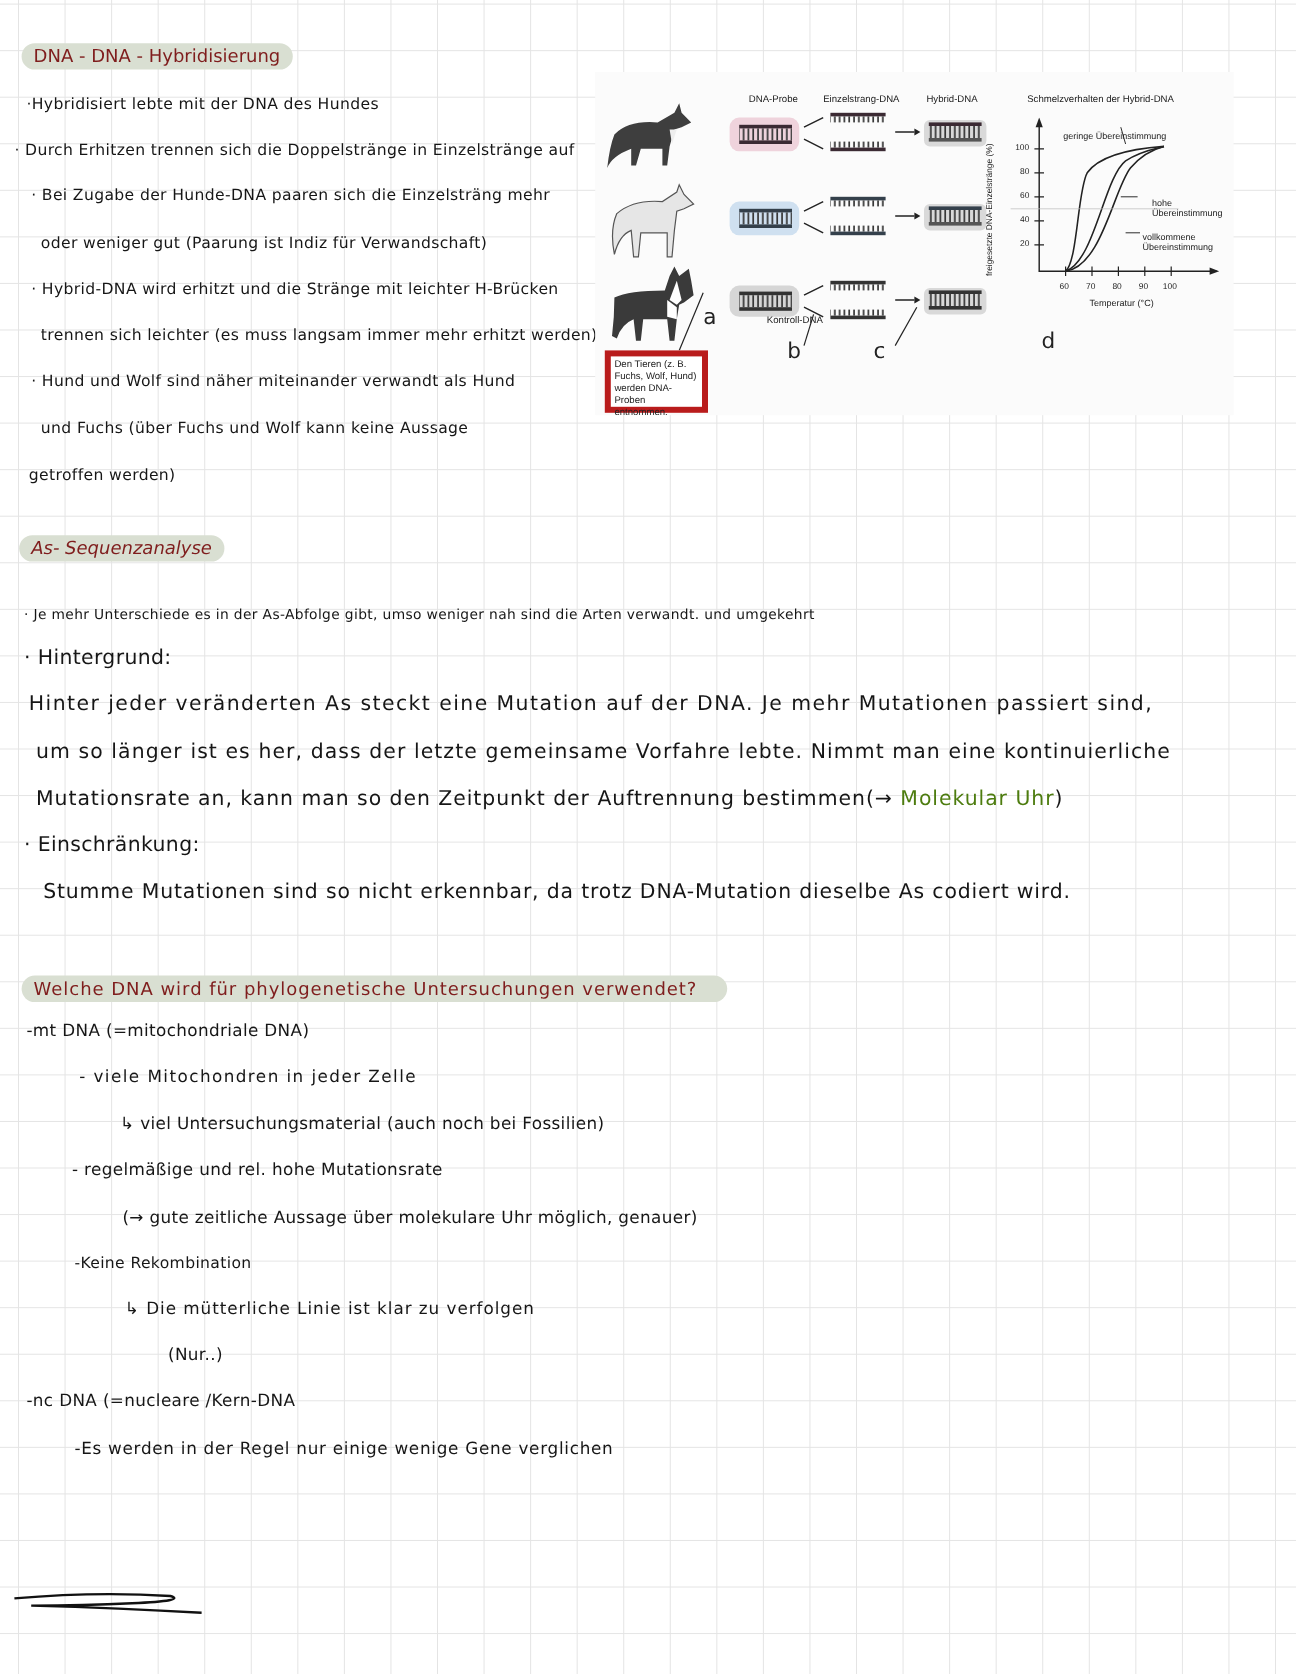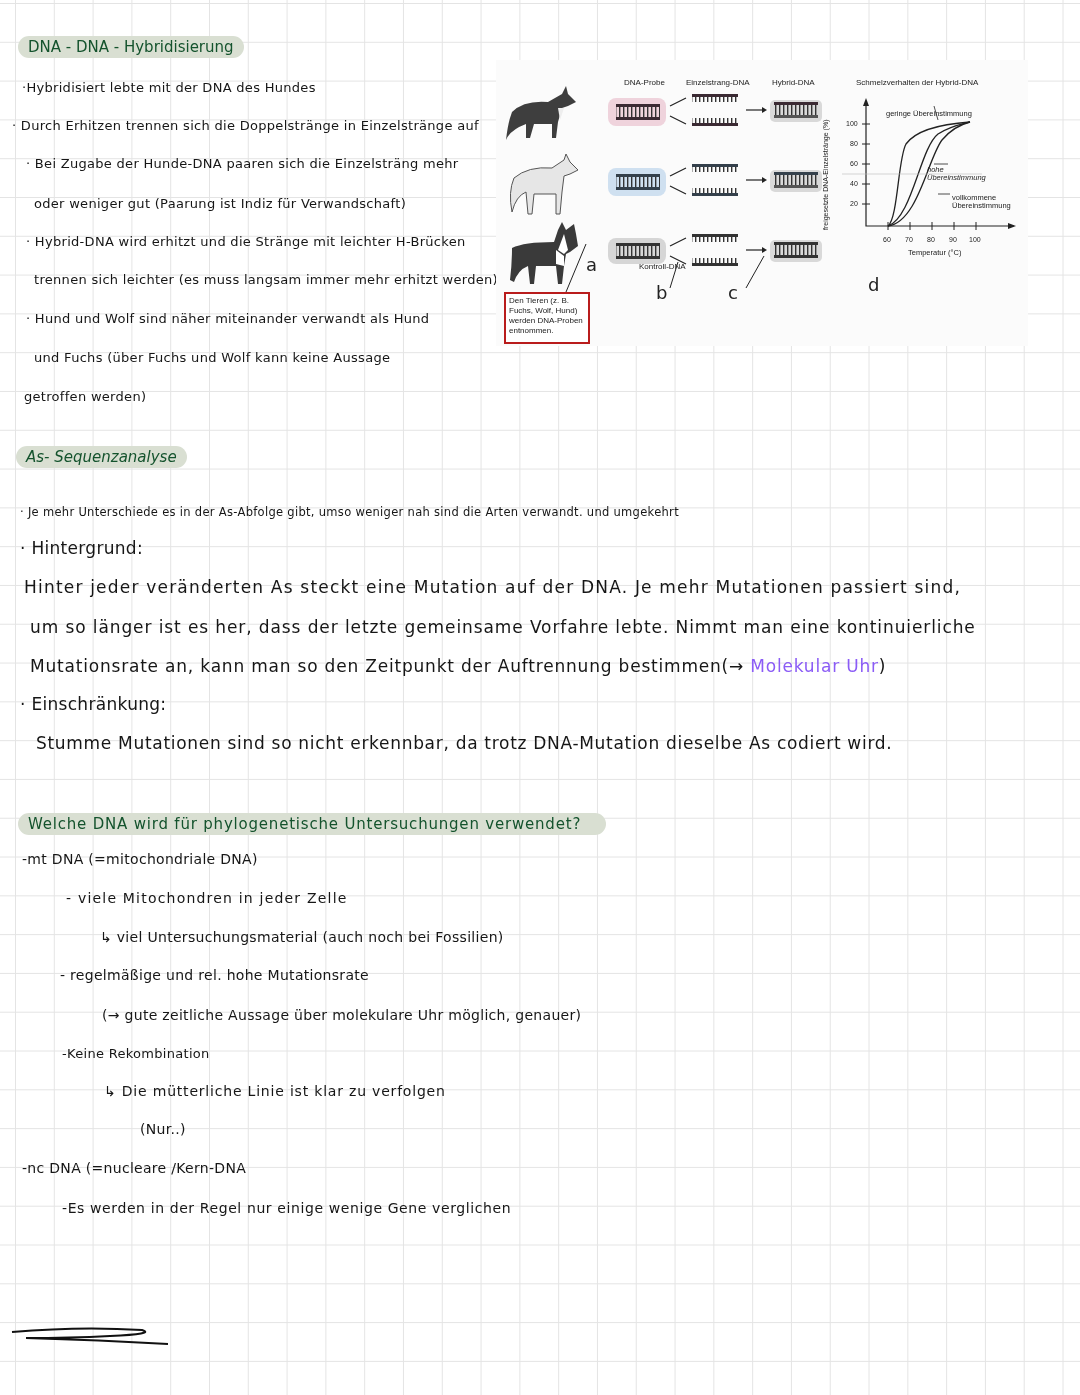--- a/index.html
+++ b/index.html
@@ -13,28 +13,28 @@
     background-position:15px 3px;
     font-family:"DejaVu Sans", sans-serif;
     color:#1a1a1a;
   }
   .hw{position:absolute;white-space:nowrap;font-family:"DejaVu Sans", sans-serif;color:#161616;letter-spacing:0.3px;}
   .s14{font-size:13px;}
   .s15{font-size:14px;}
   .s18{font-size:17px;}
   .heading{
     position:absolute;background:#d9dfd2;border-radius:14px;padding:2px 10px;
-    font-size:15px;white-space:nowrap;color:#14532d;
+    font-size:15px;white-space:nowrap;color:#7f1d1d;
   }
-  .grey{color:#8b5cf6;}
+  .grey{color:#4d7c0f;}
   
   .figure{position:absolute;left:496px;top:60px;width:532px;height:286px;background:#fbfbfb;}
   .fig-el{position:absolute;}
   .col-label{position:absolute;font-family:"Liberation Sans", sans-serif;font-size:8px;color:#222;white-space:nowrap;}
-  .caption-box{position:absolute;left:8px;top:232px;width:86px;height:52px;border:2px solid #b91c1c;background:#fff;
+  .caption-box{position:absolute;left:8px;top:232px;width:86px;height:52px;border:5px solid #b91c1c;background:#fff;
     font-family:"Liberation Sans", sans-serif;font-size:8px;line-height:10px;padding:2px 3px;box-sizing:border-box;color:#222;}
   .letter{position:absolute;font-size:18px;color:#222;font-family:"DejaVu Sans", sans-serif;}
   .chart-title{position:absolute;font-family:"Liberation Sans", sans-serif;font-size:8px;color:#222;white-space:nowrap;}
   .tick{position:absolute;font-family:"Liberation Sans", sans-serif;font-size:7px;color:#222;}
   .curve-label{position:absolute;font-family:"Liberation Sans", sans-serif;font-size:7.5px;line-height:8px;color:#222;white-space:nowrap;}
   .signature{position:absolute;left:10px;top:1322px;}
 </style>
 </head>
 <body>
 
@@ -160,21 +160,21 @@
   <div class="tick" style="left:354px;top:100px;">60</div>
   <div class="tick" style="left:354px;top:120px;">40</div>
   <div class="tick" style="left:354px;top:140px;">20</div>
   <div class="tick" style="left:387px;top:176px;">60</div>
   <div class="tick" style="left:409px;top:176px;">70</div>
   <div class="tick" style="left:431px;top:176px;">80</div>
   <div class="tick" style="left:453px;top:176px;">90</div>
   <div class="tick" style="left:473px;top:176px;">100</div>
   <div class="chart-title" style="left:412px;top:188px;font-size:7.5px;">Temperatur (°C)</div>
   <div class="curve-label" style="left:390px;top:50px;">geringe Übereinstimmung</div>
-  <div class="curve-label" style="left:431px;top:106px;width:60px;white-space:normal;font-style:italic;">hohe Übereinstimmung</div>
+  <div class="curve-label" style="left:464px;top:106px;width:60px;white-space:normal;">hohe Übereinstimmung</div>
   <div class="curve-label" style="left:456px;top:134px;width:70px;white-space:normal;">vollkommene Übereinstimmung</div>
 </div>
 
 <div class="heading" style="left:16px;top:446px;font-style:italic;">As- Sequenzanalyse</div>
 <div class="hw" style="left:20px;top:505px;font-size:11.5px;">· Je mehr Unterschiede es in der As-Abfolge gibt, umso weniger nah sind die Arten verwandt. und umgekehrt</div>
 <div class="hw s18" style="left:20px;top:538px;">· Hintergrund:</div>
 <div class="hw s18" style="left:24px;top:577px;letter-spacing:1.2px;">Hinter jeder veränderten As steckt eine Mutation auf der DNA. Je mehr Mutationen passiert sind,</div>
 <div class="hw s18" style="left:30px;top:617px;letter-spacing:0.9px;">um so länger ist es her, dass der letzte gemeinsame Vorfahre lebte. Nimmt man eine kontinuierliche</div>
 <div class="hw s18" style="left:30px;top:656px;letter-spacing:0.8px;">
   <span>Mutationsrate an, kann man so den Zeitpunkt der Auftrennung bestimmen</span><span>(→ </span><span class="grey">Molekular Uhr</span><span>)</span>

